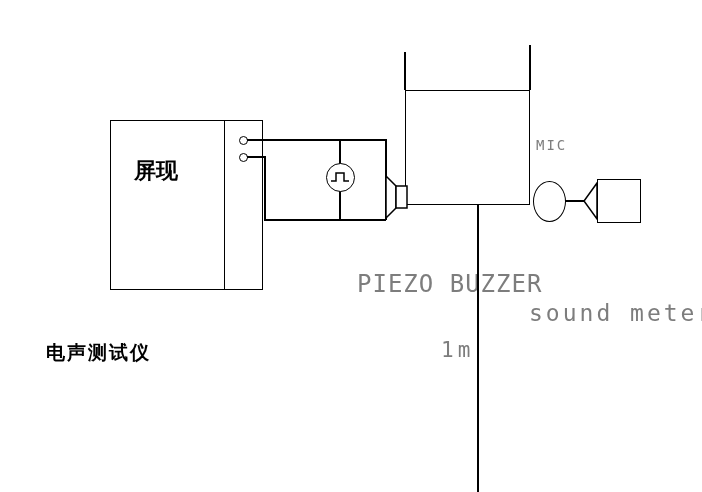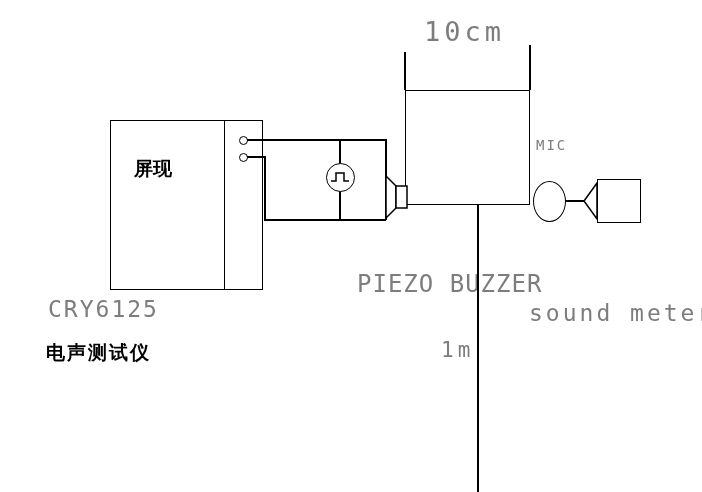--- a/index.html
+++ b/index.html
@@ -40,26 +40,25 @@
   svg{display:block;}
 </style>
 </head>
 <body>
 
 <div class="canvas">
 
   <div class="box" style="left:110px;top:120px;width:115px;height:170px;"></div>
   <div class="box" style="left:223.5px;top:120px;width:39px;height:170px;"></div>
 
-  <div class="cn-black" style="left:134px;top:156px;font-size:19px;">屏现</div>
+  <div class="cn-black" style="left:134px;top:156px;font-size:22px;">屏现</div>
 
   <div class="circle" style="left:239px;top:136px;width:9px;height:9px;"></div>
   <div class="circle" style="left:239px;top:153px;width:9px;height:9px;"></div>
 
-  <div class="cad-grey" style="left:48px;top:296px;font-size:23px;letter-spacing:2px;">CRY6125</div>
   <div class="cn-black" style="left:46px;top:340px;font-size:19px;letter-spacing:2px;">电声测试仪</div>
 
   <div class="hline" style="left:247px;top:139px;width:139px;"></div>
   <div class="hline" style="left:247px;top:156px;width:18px;"></div>
   <div class="vline" style="left:264px;top:156px;height:64px;"></div>
   <div class="hline" style="left:264px;top:219px;width:122px;"></div>
   <div class="vline" style="left:385px;top:139px;height:81px;"></div>
 
   <div class="vline" style="left:339px;top:139px;height:81px;"></div>
   <div class="circle" style="left:326px;top:163px;width:29px;height:29px;">
@@ -70,21 +69,20 @@
 
   <div class="box" style="left:405px;top:90px;width:125px;height:115px;"></div>
 
   <svg class="abs" style="left:380px;top:172px;" width="30" height="50" viewBox="0 0 30 50">
     <polygon points="16,14 6,4 6,46 16,36" fill="#fff" stroke="#000" stroke-width="1.5"></polygon>
     <rect x="16" y="14" width="11" height="22" fill="#fff" stroke="#000" stroke-width="1.5"></rect>
   </svg>
 
   <div class="vline" style="left:404px;top:52px;height:38px;"></div>
   <div class="vline" style="left:529px;top:45px;height:45px;"></div>
-  <div class="cad-grey" style="left:424px;top:16px;font-size:27px;letter-spacing:4px;">10cm</div>
 
   <div class="cad-grey" style="left:357px;top:270px;font-size:24px;letter-spacing:1px;">PIEZO BUZZER</div>
 
   <div class="vline" style="left:477px;top:205px;height:287px;"></div>
   <div class="cad-grey" style="left:441px;top:338px;font-size:21px;letter-spacing:4px;">1m</div>
 
   <div class="cad-grey" style="left:536px;top:137px;font-size:14px;letter-spacing:2px;">MIC</div>
 
   <div class="circle" style="left:533px;top:181px;width:33px;height:41px;"></div>
 

